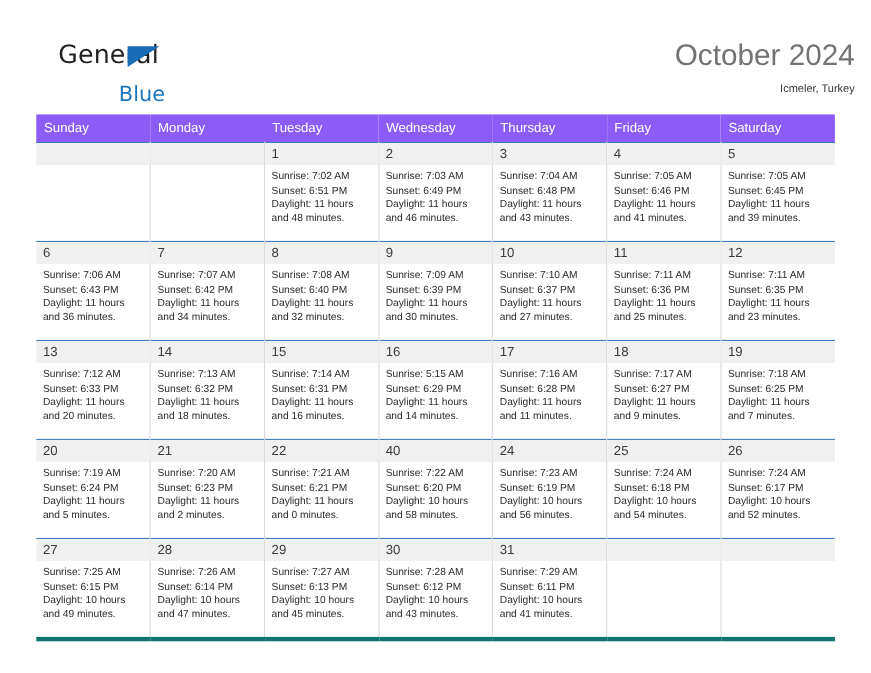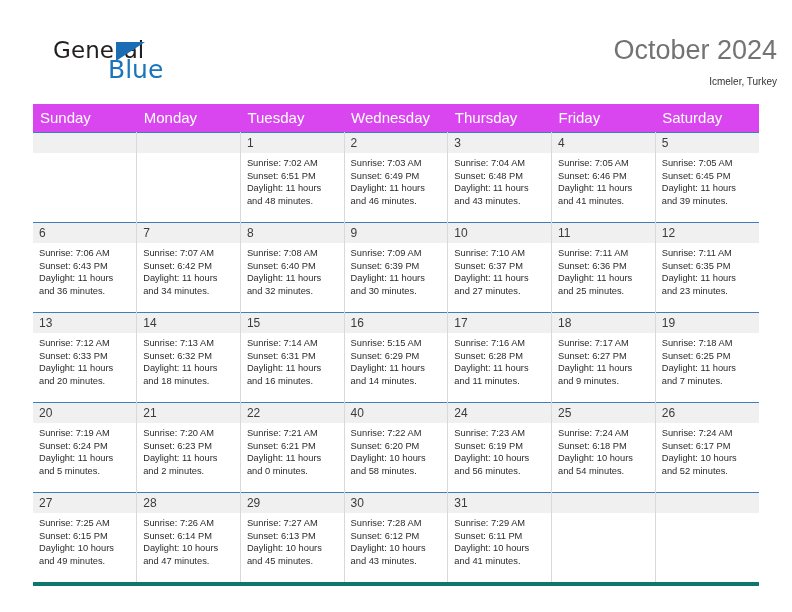--- a/index.html
+++ b/index.html
@@ -52,22 +52,22 @@
     left: 63px;
     top: 5px;
     width: 0;
     height: 0;
     border-left: 29px solid #1a6db5;
     border-bottom: 19px solid transparent;
   }
   .logo-blue {
     position: absolute;
     left: 55px;
-    top: 20px;
-    font-size: 25px;
+    top: 36px;
+    font-size: 19px;
     color: #1b75bb;
     font-family: "DejaVu Sans", sans-serif;
     line-height: 26px;
   }
   .title-block {
     position: absolute;
     right: 35px;
     top: 34px;
     text-align: right;
   }
@@ -90,23 +90,23 @@
     position: absolute;
     left: 33px;
     top: 104px;
     width: 726px;
     border-collapse: collapse;
     table-layout: fixed;
   }
   .calendar col { width: 103.71px; }
 
   .dow-row th {
-    background: #d946ef;
+    background: #8b5cf6;
     color: #ffffff;
-    font-size: 15px;
+    font-size: 12px;
     font-weight: normal;
     text-align: left;
     padding: 5px 0 6px 7px;
     height: 13px;
     vertical-align: middle;
     border: none;
   }
 
   .week-row td {
     vertical-align: top;

